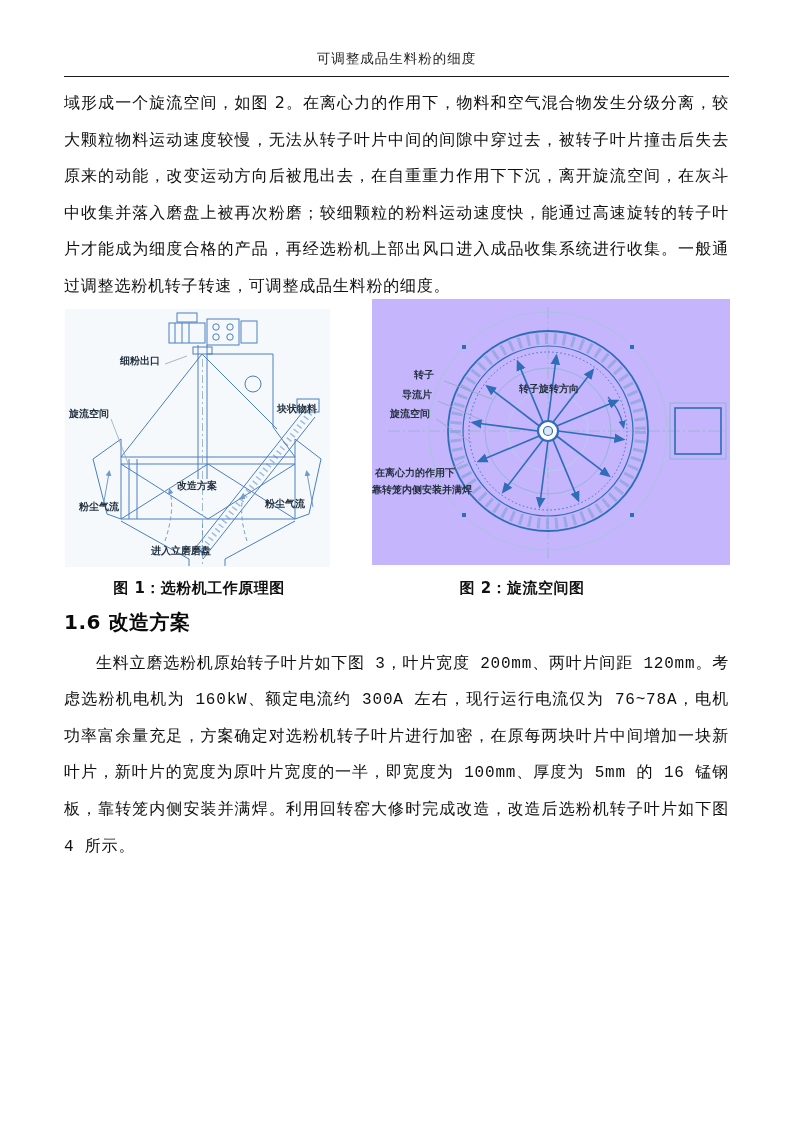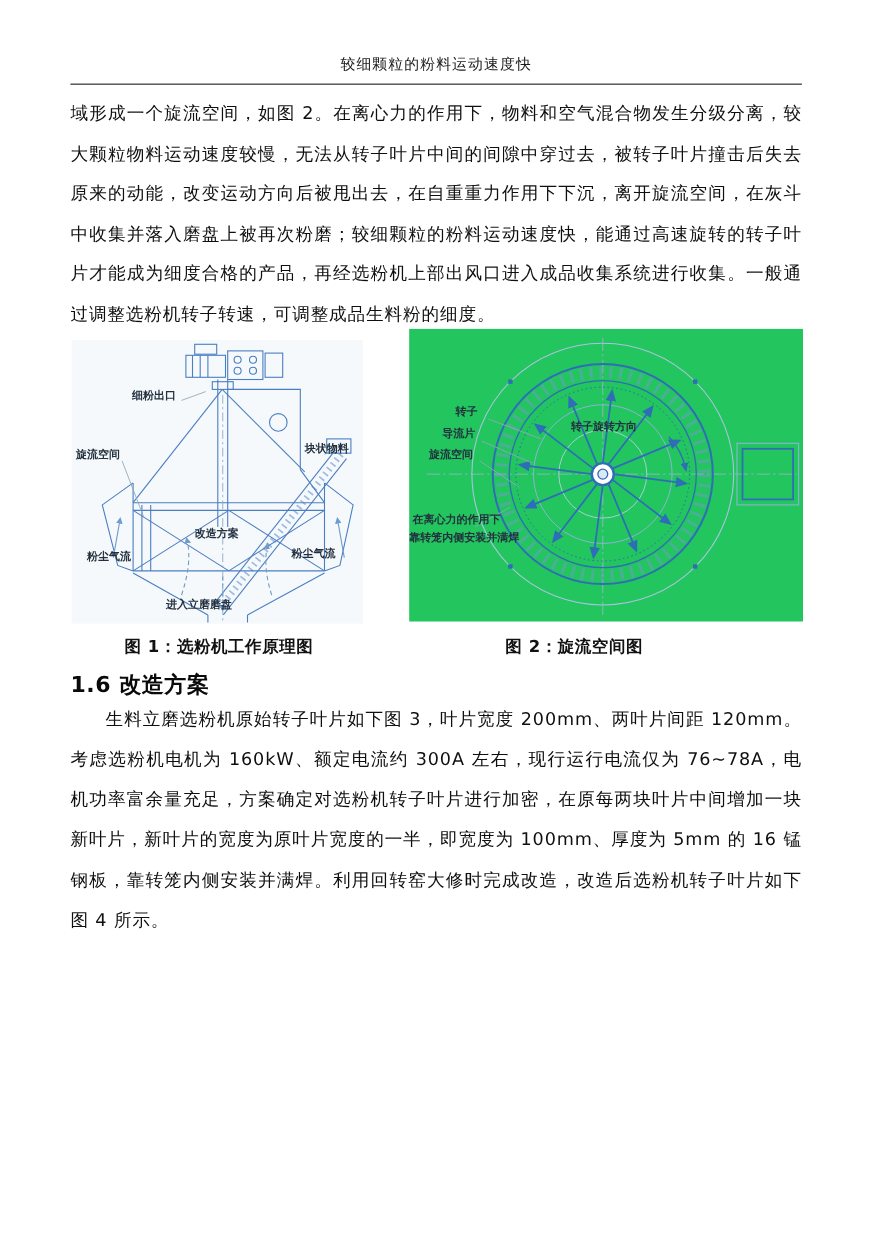--- a/index.html
+++ b/index.html
@@ -4,45 +4,45 @@
 <style>
   html,body{margin:0;padding:0;background:#fff;}
   .page{position:relative;width:793px;height:1122px;background:#ffffff;overflow:hidden;
         font-family:"DejaVu Sans",sans-serif;color:#111;}
   .content{margin:0 64px;width:665px;}
   .header-title{padding-top:50px;text-align:center;font-size:13.5px;letter-spacing:1px;color:#1a1a1a;}
   .header-rule{border-bottom:1.6px solid #1a1a1a;margin-top:8px;}
   .body-text{font-size:16px;line-height:36.6px;letter-spacing:0.8px;text-align:justify;
              text-justify:inter-character;color:#0f0f0f;}
   .para1{margin-top:8px;}
-  .para2{text-indent:2em;}
+  .para2{margin-top:10px;text-indent:2em;font-family:Liberation Mono, monospace;}
   .figures-row{position:relative;height:270px;margin-top:-2px;}
   .fig{position:absolute;overflow:hidden;}
   .fig1{left:1px;top:6px;width:265px;height:258px;background:#f6f9fc;}
-  .fig2{left:308px;top:-4px;width:358px;height:266px;background:#22c55e;text-align:right;}
+  .fig2{left:308px;top:-4px;width:358px;height:266px;background:#c4b5fd;text-align:right;}
   .flabel{position:absolute;font-size:10px;font-weight:600;color:#23313f;white-space:nowrap;line-height:12px;}
   .captions{position:relative;height:26px;margin-top:4px;}
   .cap{position:absolute;top:2px;font-size:15px;font-weight:bold;color:#111;letter-spacing:0.5px;}
   .cap1{left:0;width:270px;text-align:center;}
   .cap2{left:308px;width:300px;text-align:center;}
   .section-heading{margin-top:6px;font-size:20px;font-weight:bold;letter-spacing:0.5px;color:#0a0a0a;}
   .footer{position:absolute;left:64px;top:1035px;width:665px;}
   .footer-thin{border-top:1px solid #2a2a2a;margin-top:1px;}
   .footer-row{position:relative;margin-top:3px;height:15px;font-size:11.5px;color:#222;}
   .footer-page{position:absolute;left:0;right:0;text-align:center;}
   .footer-issue{position:absolute;right:0;top:0;}
   svg{display:block;}
 </style>
 </head>
 <body>
 
 <div class="page">
   <div class="content">
 
-    <div class="header-title">较细颗粒的粉料运动速度快</div>
+    <div class="header-title">可调整成品生料粉的细度</div>
     <div class="header-rule"></div>
 
     <div class="body-text para1">域形成一个旋流空间，如图 2。在离心力的作用下，物料和空气混合物发生分级分离，较大颗粒物料运动速度较慢，无法从转子叶片中间的间隙中穿过去，被转子叶片撞击后失去原来的动能，改变运动方向后被甩出去，在自重重力作用下下沉，离开旋流空间，在灰斗中收集并落入磨盘上被再次粉磨；较细颗粒的粉料运动速度快，能通过高速旋转的转子叶片才能成为细度合格的产品，再经选粉机上部出风口进入成品收集系统进行收集。一般通过调整选粉机转子转速，可调整成品生料粉的细度。</div>
 
     <div class="figures-row">
 
       <div class="fig fig1">
         <svg width="265" height="258" viewBox="0 0 265 258">
           <g stroke="#4a7ec2" fill="none" stroke-width="1">
 

